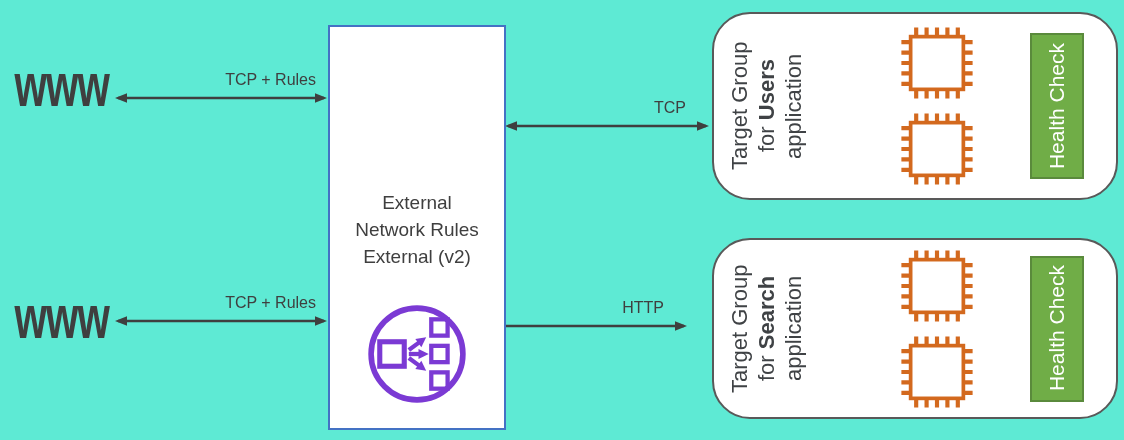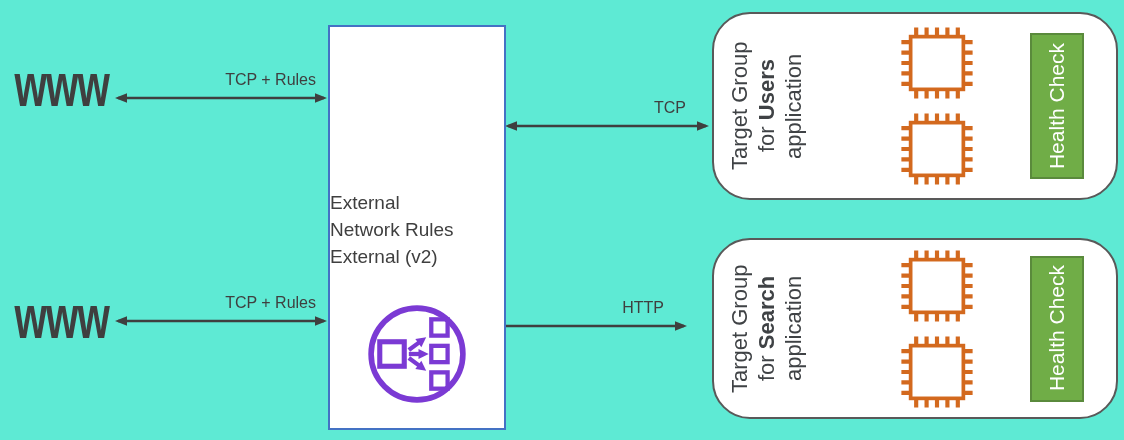--- a/index.html
+++ b/index.html
@@ -27,21 +27,21 @@
   .conn line{stroke:currentColor;stroke-width:2.6;}
   .conn polygon{fill:currentColor;}
   #conn-tl{left:114px;top:68px;width:214px;}
   #conn-bl{left:114px;top:291px;width:214px;}
   #conn-tr{left:504px;top:68px;width:206px;margin-top:28px;}
   #conn-br{left:482px;top:296px;width:206px;}
 
   
   .lb-box{position:absolute;left:328px;top:25px;width:178px;height:405px;
           background:#fff;border:2px solid var(--blue-border);}
-  .lb-title{position:absolute;top:162px;left:0;right:0;
+  .lb-title{position:absolute;top:162px;left:0;right:0;text-align:center;
             font-size:19px;line-height:27px;color:var(--ink);}
   .lb-icon{position:absolute;left:50%;top:276px;transform:translateX(-50%);
            width:102px;height:102px;color:var(--purple);}
   .lb-icon .stroked{fill:none;stroke:currentColor;}
   .lb-icon polygon{fill:currentColor;stroke:none;}
 
   
   .tg{position:absolute;left:712px;width:406px;background:#fff;
       border:2px solid var(--group-border);border-radius:38px;}
   #tg-users{top:12px;height:188px;}

